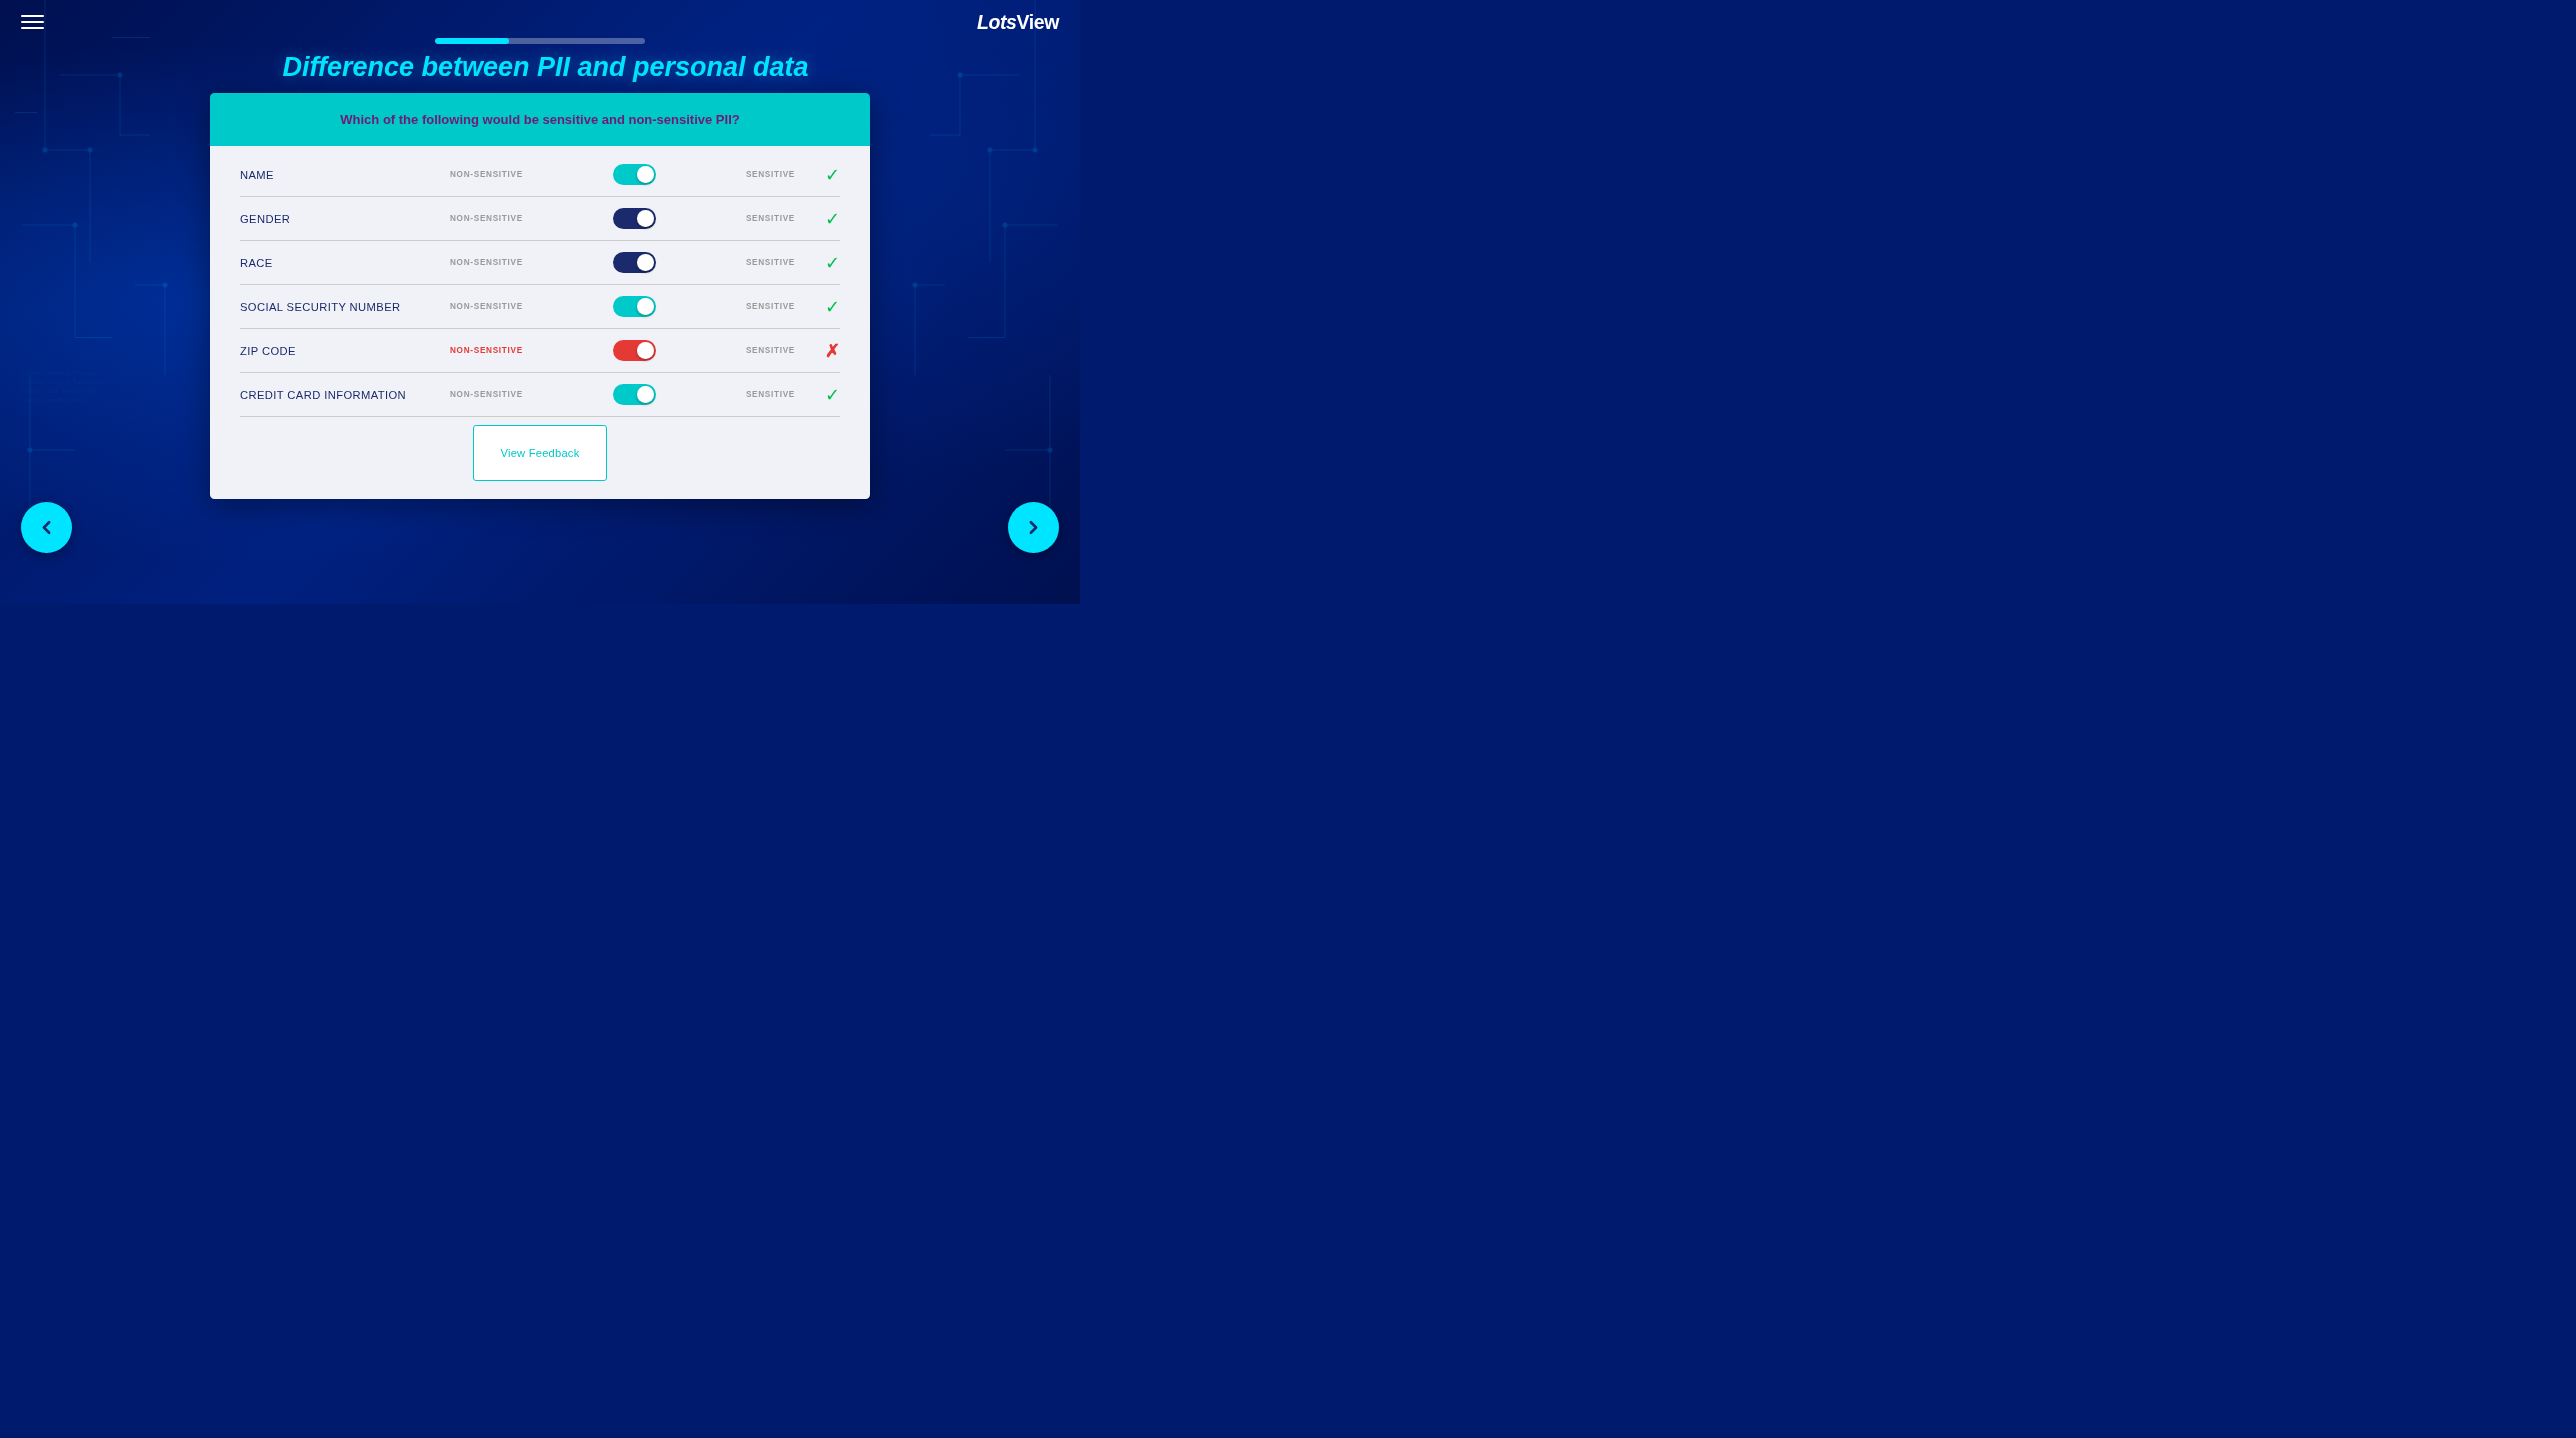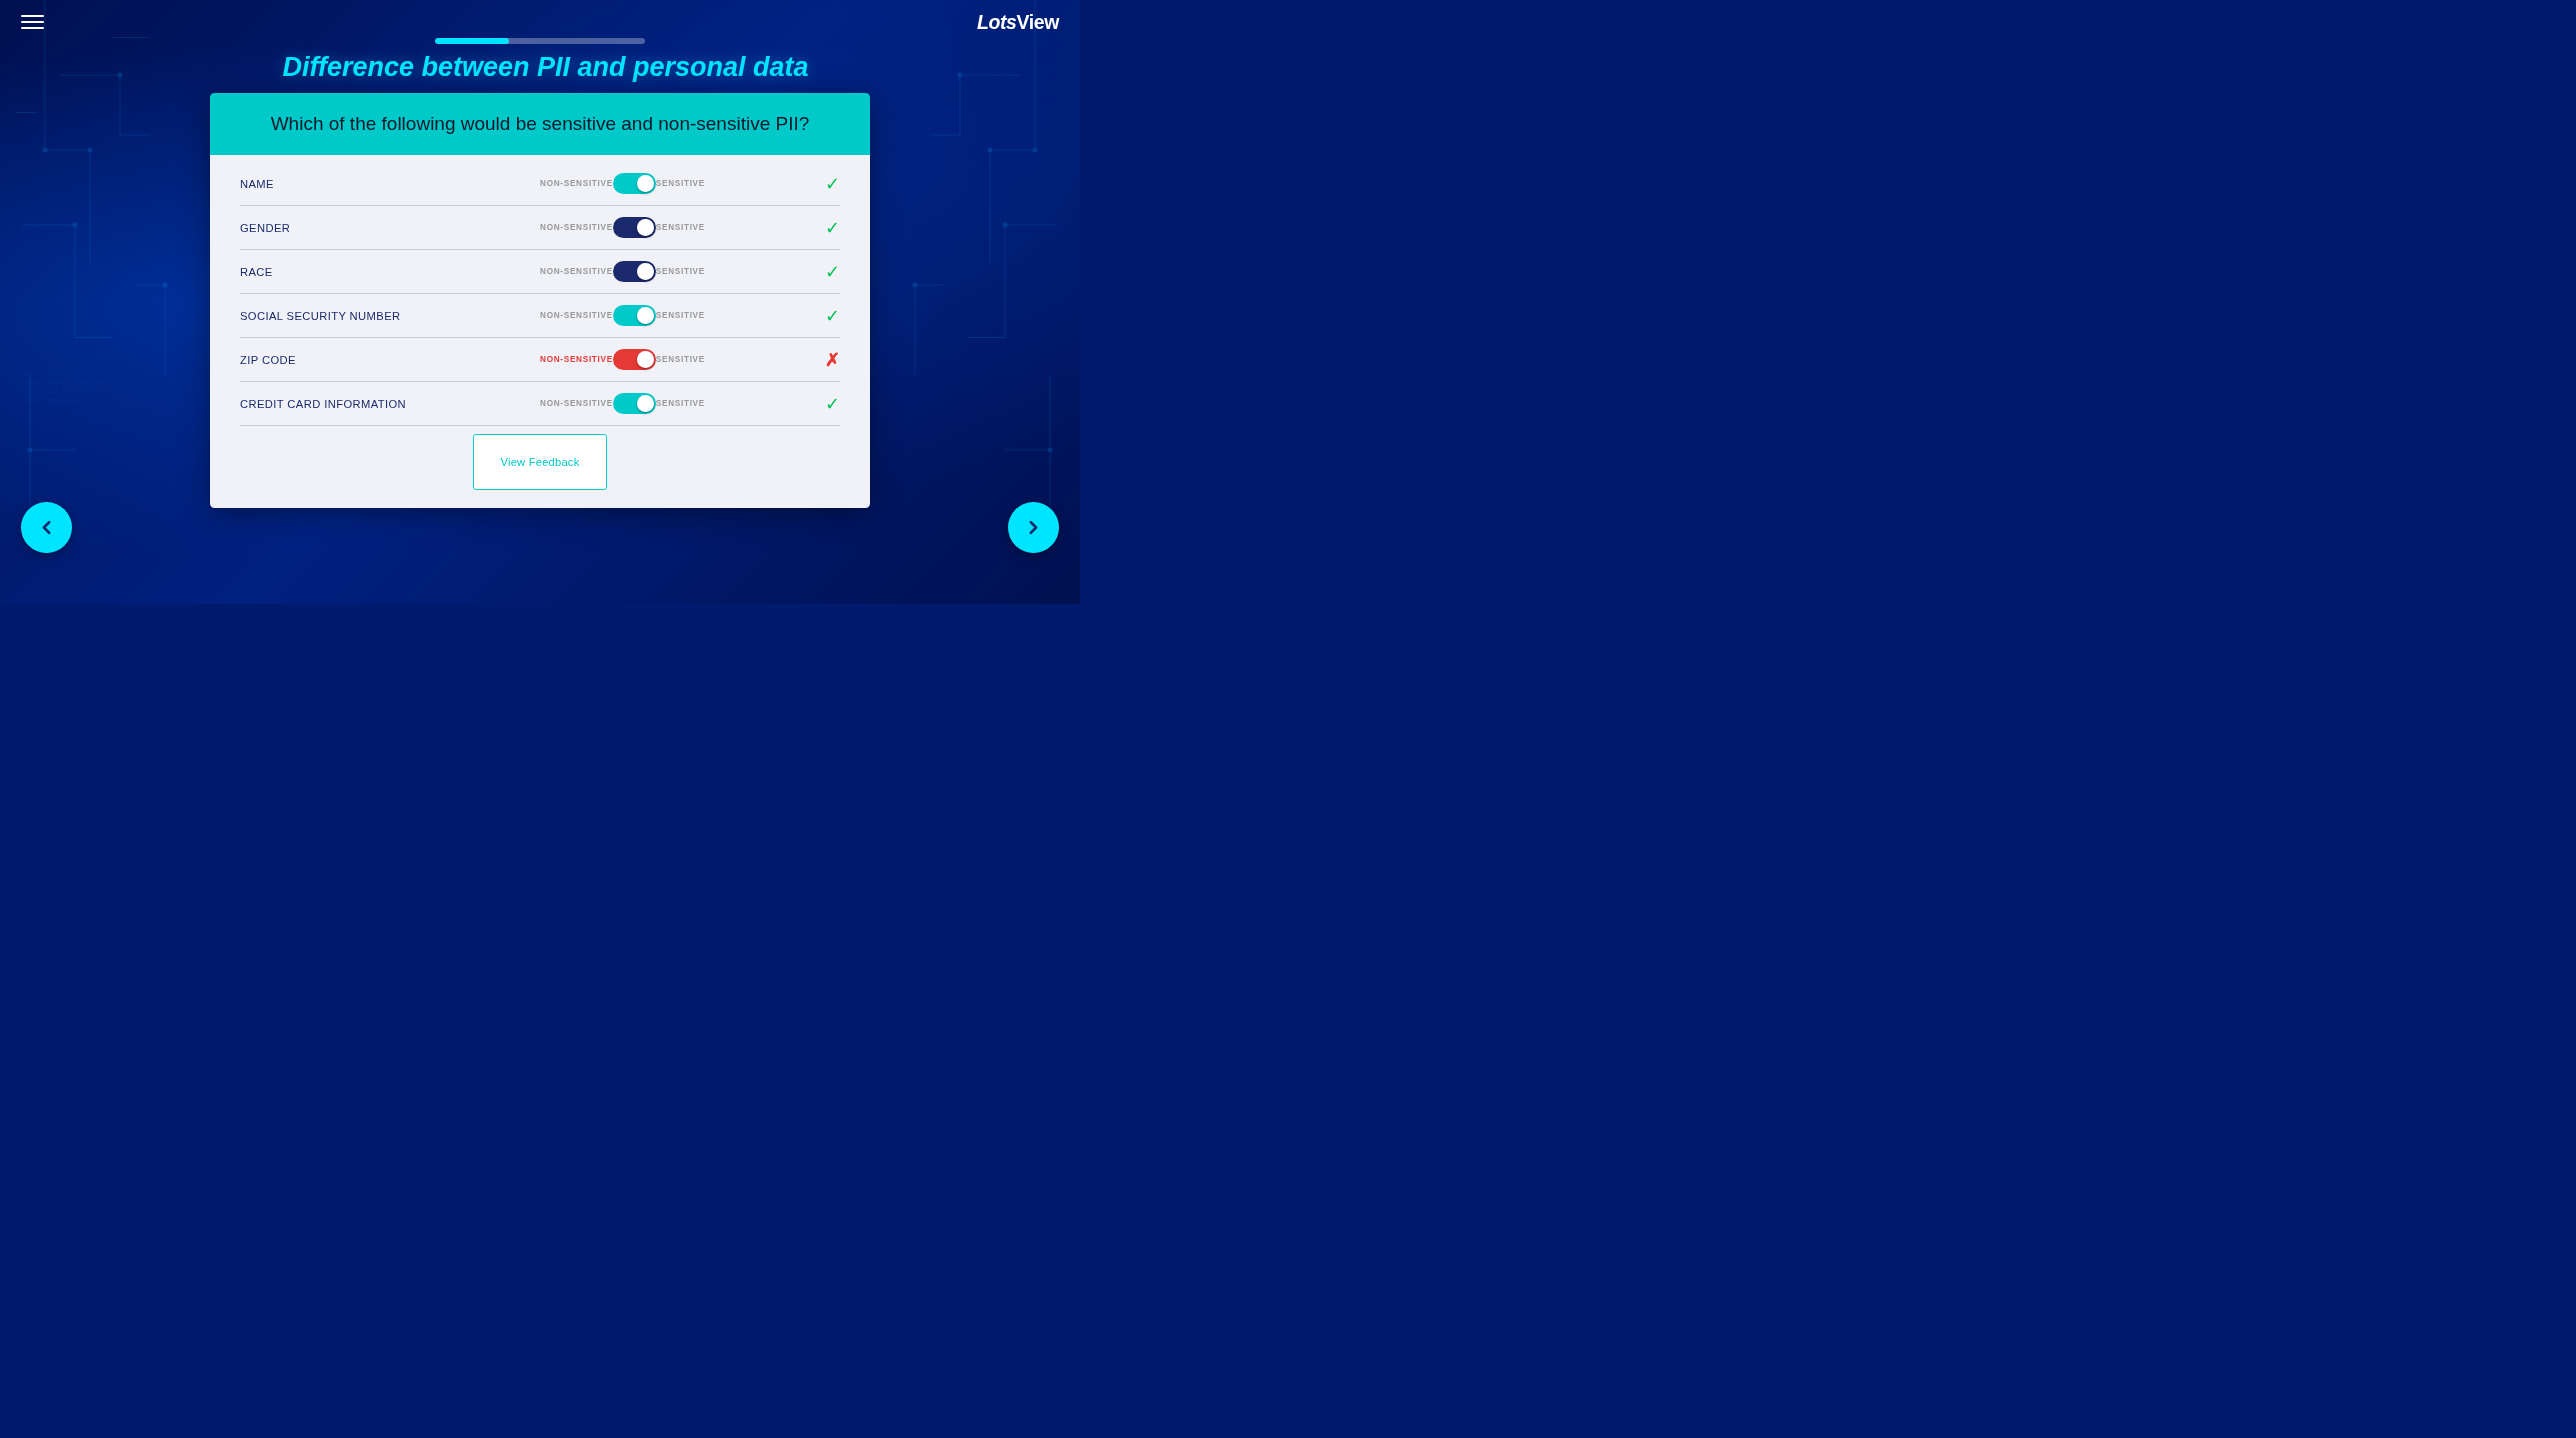--- a/index.html
+++ b/index.html
@@ -110,23 +110,23 @@
       overflow: hidden;
       box-shadow: 0 6px 30px rgba(0,0,0,0.4);
     }
 
     .card-header {
       background: #00c9c9;
       padding: 16.5px 45px 16.5px 45px;
       text-align: center;
     }
     .card-header-text {
-      color: #0f172a;
-      font-size: 19px;
-      font-weight: 400;
+      color: #701a75;
+      font-size: 13px;
+      font-weight: 700;
       line-height: 1.5;
     }
 
     .card-body {
       background: #f0f2f7;
       padding: 7.5px 30px 18px 30px;
     }
 
     
     .pii-row {
@@ -145,21 +145,21 @@
       font-weight: 400;
       color: #1a2a6c;
       letter-spacing: 0.4px;
       text-transform: uppercase;
     }
 
     .pii-toggle-area {
       flex: 1;
       display: flex;
       align-items: center;
-      justify-content: center;
+      justify-content: space-between;
     }
 
     .toggle-label {
       font-size: 8.2px;
       font-weight: 700;
       letter-spacing: 0.7px;
       color: #999;
       text-transform: uppercase;
     }
     .toggle-label.active-red { color: #e53935; }

